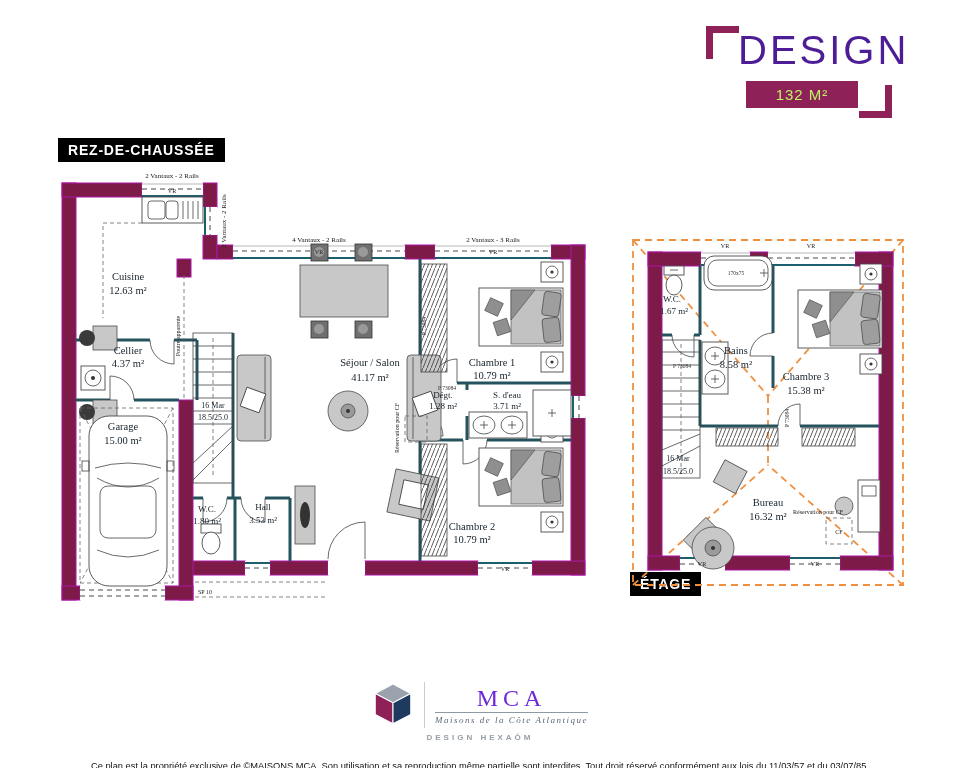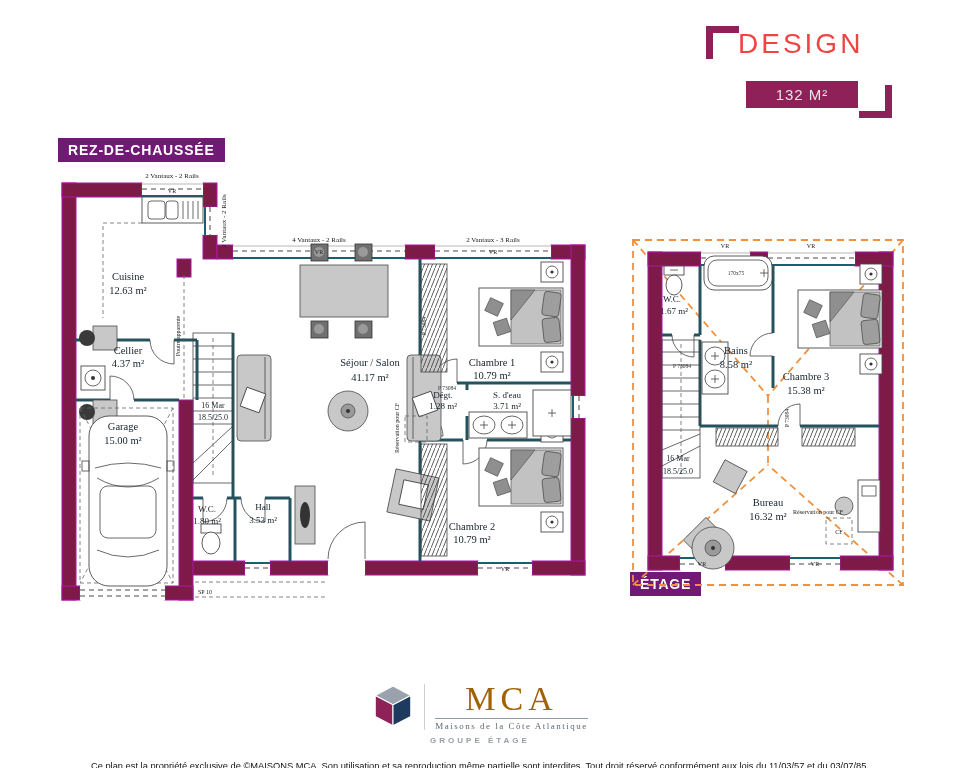--- a/index.html
+++ b/index.html
@@ -5,27 +5,27 @@
   html,body{margin:0;padding:0;background:#fff;}
   .page{position:relative;width:960px;height:768px;background:#fff;overflow:hidden;
         font-family:"Liberation Sans",sans-serif;}
 
   
   .design-block{position:absolute;left:698px;top:24px;width:200px;height:94px;}
   .br-tl{position:absolute;left:8px;top:2px;width:26px;height:26px;
          border-left:7px solid #8e2158;border-top:7px solid #8e2158;}
   .br-br{position:absolute;right:6px;bottom:0;width:26px;height:26px;
          border-right:7px solid #8e2158;border-bottom:7px solid #8e2158;}
-  .design-title{position:absolute;left:40px;top:4px;font-size:28px;font-weight:300;
-         color:#ef4444;letter-spacing:3px;}
+  .design-title{position:absolute;left:40px;top:4px;font-size:40px;font-weight:300;
+         color:#4c1d95;letter-spacing:3px;}
   .design-badge{position:absolute;left:48px;top:57px;width:112px;height:27px;line-height:27px;
-         background:#8e2158;color:#e5e5e5;text-align:center;font-size:15px;letter-spacing:1px;}
+         background:#8e2158;color:#bef264;text-align:center;font-size:15px;letter-spacing:1px;}
 
   
-  .sec{position:absolute;background:#701a75;color:#fff;font-size:14px;font-weight:600;
+  .sec{position:absolute;background:#000000;color:#fff;font-size:14px;font-weight:600;
        letter-spacing:.8px;padding:4px 10px;}
   .sec-ground{left:58px;top:138px;}
   .sec-upper{left:630px;top:572px;}
 
   
   .plan-ground{position:absolute;left:55px;top:168px;}
   .plan-upper{position:absolute;left:618px;top:228px;}
 
   svg text{font-family:"Liberation Serif",serif;fill:#16222b;}
   .t10{font-size:10.5px;text-anchor:middle;}
@@ -47,23 +47,23 @@
   .furnd{fill:#707070;stroke:#333;stroke-width:.8;}
   .furnw{fill:#fff;stroke:#4a4a4a;stroke-width:.9;}
   .hrect{fill:url(#hz);stroke:#444;stroke-width:.8;}
   .whitebg{fill:#fff;}
 
   
   .mca{position:absolute;left:0;right:0;top:682px;display:flex;flex-direction:column;align-items:center;}
   .mca-row{display:flex;align-items:center;gap:10px;}
   .mca-divider{width:1px;height:46px;background:#c9ced3;}
   .mca-col{display:flex;flex-direction:column;align-items:center;}
-  .mca-word{font-family:"Liberation Serif",serif;font-size:34px;line-height:1;color:#a16207;letter-spacing:5px;}
+  .mca-word{font-family:"Liberation Serif",serif;font-size:24px;line-height:1;color:#6d28d9;letter-spacing:5px;}
   .mca-sub{border-top:1px solid #8d99a4;margin-top:2px;padding-top:2px;font-size:9px;
-           color:#5d6a77;letter-spacing:1.5px;font-family:"Liberation Serif",serif;}
+           color:#5d6a77;letter-spacing:1.5px;font-family:"Liberation Serif",serif;font-style:italic;}
   .mca-group{font-size:8px;color:#979ea6;letter-spacing:3px;margin-top:5px;font-weight:bold;}
   .copy{position:absolute;left:0;right:0;top:749px;text-align:center;font-size:9.3px;color:#111;margin-top:12px;}
 </style>
 </head>
 <body>
 
 <div class="page">
 
   <div class="design-block">
     <div class="br-tl"></div>
@@ -493,17 +493,17 @@
         <path d="M20,2 L37,11 L20,20 L3,11 Z" fill="#9aa3ad" stroke="#fff" stroke-width="1"></path>
         <path d="M3,11 L20,20 L20,40 L3,31 Z" fill="#8e2158" stroke="#fff" stroke-width="1"></path>
         <path d="M37,11 L20,20 L20,40 L37,31 Z" fill="#1f3a5f" stroke="#fff" stroke-width="1"></path>
       </svg>
       <div class="mca-divider"></div>
       <div class="mca-col">
         <div class="mca-word">MCA</div>
         <div class="mca-sub">Maisons de la Côte Atlantique</div>
       </div>
     </div>
-    <div class="mca-group">GROUPE ÉTAGE</div>
+    <div class="mca-group">DESIGN HEXAÔM</div>
   </div>
 
   <div class="copy">Ce plan est la propriété exclusive de ©MAISONS MCA. Son utilisation et sa reproduction même partielle sont interdites. Tout droit réservé conformément aux lois du 11/03/57 et du 03/07/85.</div>
 </div>
 
 </body></html>

